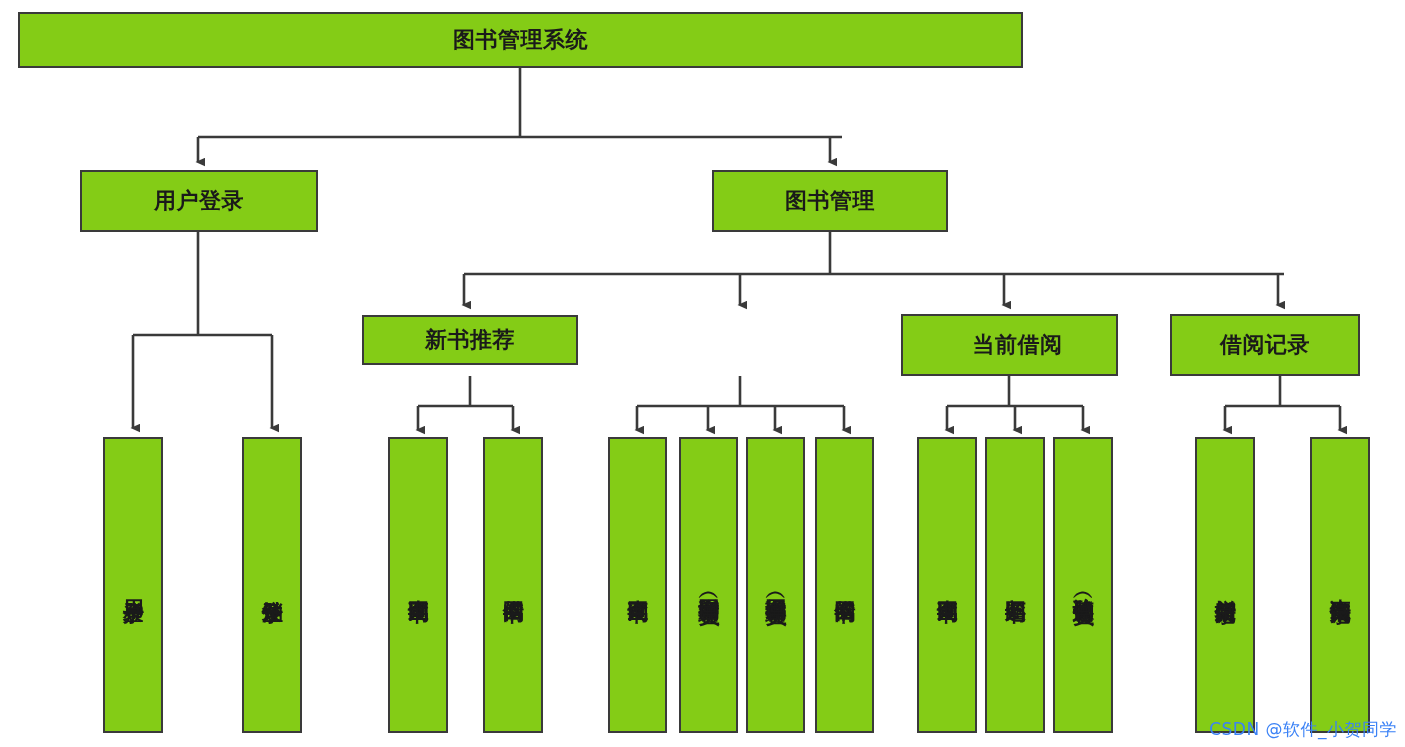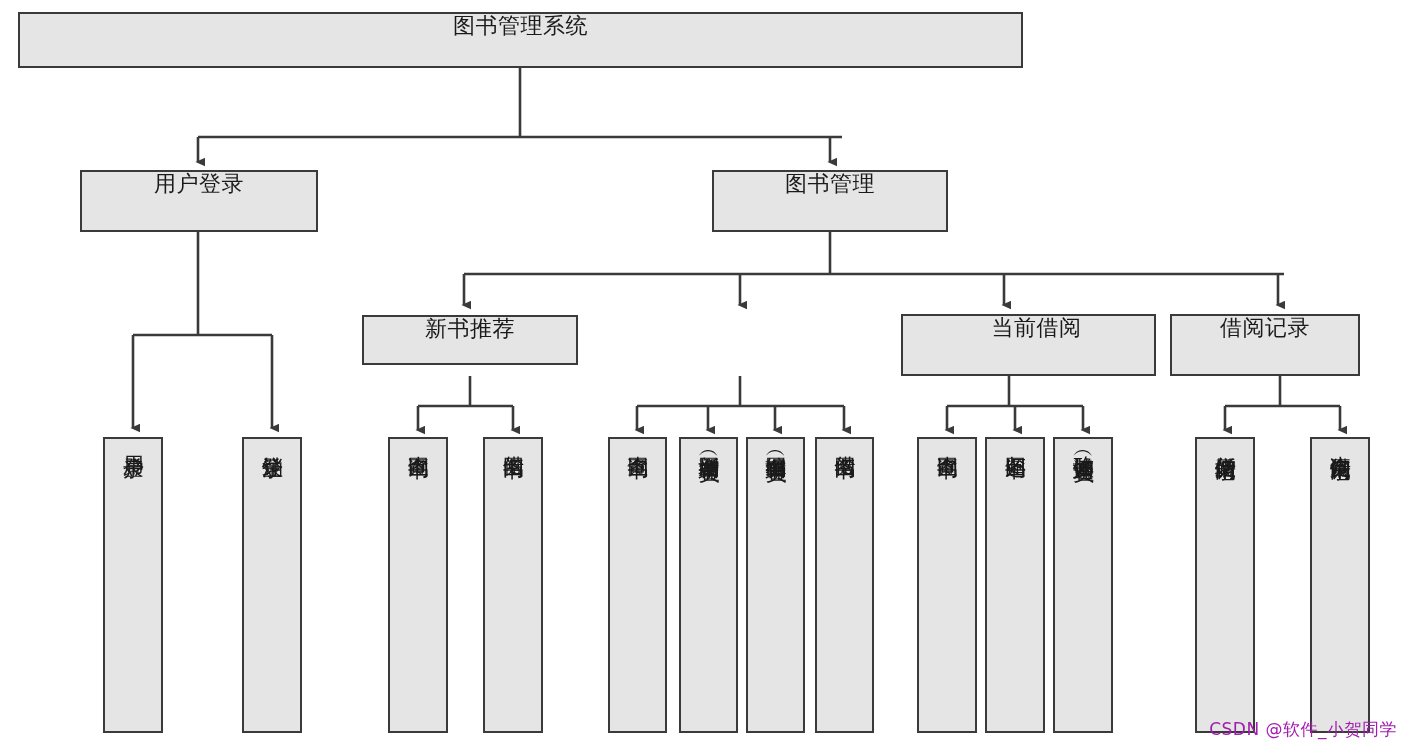--- a/index.html
+++ b/index.html
@@ -22,45 +22,47 @@
     position: absolute;
     top: 0;
     left: 0;
     width: 1405px;
     height: 747px;
   }
   .node-box {
     position: absolute;
     box-sizing: border-box;
     border: 2.5px solid #3a3a3a;
-    background: #e5e5e5;
+    background: #84cc16;
     display: flex;
+    align-items: center;
     justify-content: center;
     color: #1a1a1a;
+    font-weight: bold;
   }
   .node-label-h {
     font-size: 22px;
     line-height: 1.1;
     letter-spacing: 0.5px;
     white-space: nowrap;
   }
   .node-label-v {
     writing-mode: vertical-rl;
     text-orientation: upright;
     font-size: 21px;
     line-height: 1.18;
     letter-spacing: 1px;
     white-space: nowrap;
   }
   .watermark {
     position: absolute;
     right: 8px;
     bottom: 6px;
     font-size: 17px;
-    color: #a21caf;
+    color: #3b82f6;
     letter-spacing: 0.5px;
     white-space: nowrap;
     user-select: none;
   }
 </style>
 </head>
 <body>
 
 <div id="canvas">
 
@@ -121,21 +123,21 @@
   <div class="node-box" style="left:80px; top:170px; width:238px; height:62px;">
     <span class="node-label-h">用户登录</span>
   </div>
   <div class="node-box" style="left:712px; top:170px; width:236px; height:62px;">
     <span class="node-label-h">图书管理</span>
   </div>
 
   <div class="node-box" style="left:362px; top:315px; width:216px; height:50px;">
     <span class="node-label-h">新书推荐</span>
   </div>
-  <div class="node-box" style="left:901px; top:314px; width:255px; height:62px;padding-left:16px;">
+  <div class="node-box" style="left:901px; top:314px; width:217px; height:62px;padding-left:16px;">
     <span class="node-label-h">当前借阅</span>
   </div>
   <div class="node-box" style="left:1170px; top:314px; width:190px; height:62px;">
     <span class="node-label-h">借阅记录</span>
   </div>
 
   <div class="node-box" style="left:103px; top:437px; width:60px; height:296px;">
     <span class="node-label-v">用户登录</span>
   </div>
   <div class="node-box" style="left:242px; top:437px; width:60px; height:296px;">

